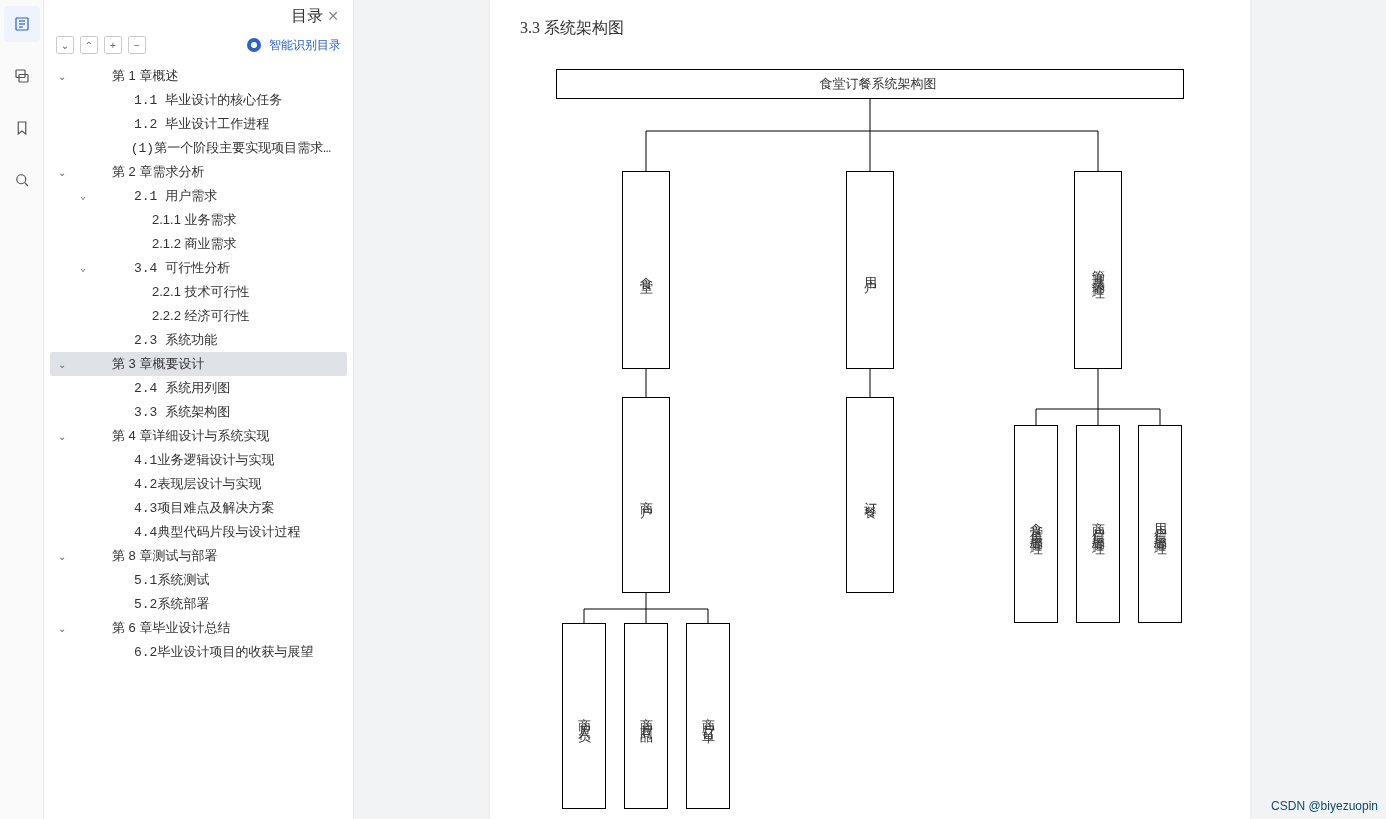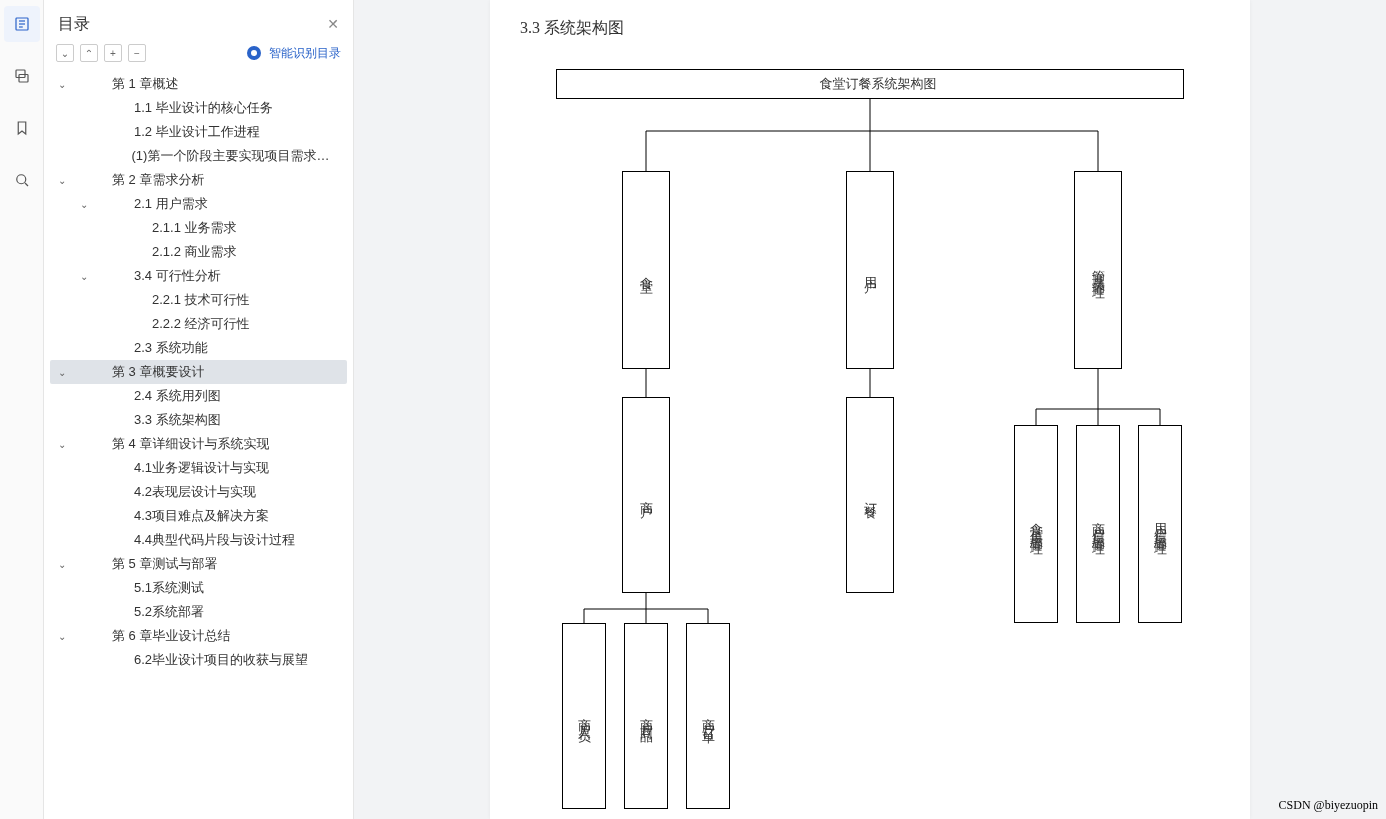--- a/index.html
+++ b/index.html
@@ -38,21 +38,22 @@
 
 .toc-panel {
   width: 310px;
   border-right: 1px solid #e5e5e5;
   display: flex;
   flex-direction: column;
 }
 .toc-header {
   display: flex;
   align-items: center;
-  padding: 12px 10px 4px 14px;
+  padding: 4px 10px 4px 14px;
+  text-align: right;
 }
 .toc-title { font-size: 16px; color: #333; flex: 1; }
 .toc-close { color: #888; cursor: pointer; font-size: 14px; padding: 4px; }
 
 .toc-toolbar {
   display: flex;
   align-items: center;
   padding: 4px 12px 8px 12px;
   gap: 6px;
 }
@@ -89,21 +90,21 @@
   white-space: nowrap;
   overflow: hidden;
   text-overflow: ellipsis;
 }
 .toc-item.selected { background: #dfe3e8; }
 .toc-caret {
   width: 12px; display:inline-block; color:#666; font-size:10px; margin-right:2px;
 }
 .toc-label { overflow:hidden; text-overflow:ellipsis;margin-left:40px; }
 .lvl0 { padding-left: 8px; }
-.lvl1 { padding-left: 30px; }
+.lvl1 { padding-left: 30px; font-family: Liberation Mono, monospace; }
 .lvl2 { padding-left: 48px; }
 
 
 .doc-area {
   flex: 1;
   background: #f2f3f5;
   display: flex;
   justify-content: center;
   overflow: hidden;
   position: relative;
@@ -139,23 +140,23 @@
   justify-content: center;
   text-align: center;
   font-family: SimSun, Song, serif;
   font-size: 13px;
 }
 .box.vert { writing-mode: vertical-rl; letter-spacing: 4px; }
 
 .watermark {
   position: absolute;
   right: 8px; bottom: 6px;
-  color: #000000;
+  color: #0c4a6e;
   font-size: 12px;
-  font-family: Liberation Serif, serif;
+  font-family: Liberation Sans, sans-serif;
 }
 </style>
 </head>
 <body>
 
 <div class="icon-rail">
   <div class="rail-btn active">
     <svg viewBox="0 0 24 24">
         <rect x="4" y="4" width="16" height="16" rx="1"></rect>
         <line x1="8" y1="8" x2="16" y2="8"></line>
@@ -274,21 +275,21 @@
       <div class="toc-item lvl1">
         <span class="toc-caret"></span>
         <span class="toc-label">4.3项目难点及解决方案</span>
       </div>
       <div class="toc-item lvl1">
         <span class="toc-caret"></span>
         <span class="toc-label">4.4典型代码片段与设计过程</span>
       </div>
       <div class="toc-item lvl0">
         <span class="toc-caret">⌄</span>
-        <span class="toc-label">第 5 章测试与部署</span>
+        <span class="toc-label">第 8 章测试与部署</span>
       </div>
       <div class="toc-item lvl1">
         <span class="toc-caret"></span>
         <span class="toc-label">5.1系统测试</span>
       </div>
       <div class="toc-item lvl1">
         <span class="toc-caret"></span>
         <span class="toc-label">5.2系统部署</span>
       </div>
       <div class="toc-item lvl0">

